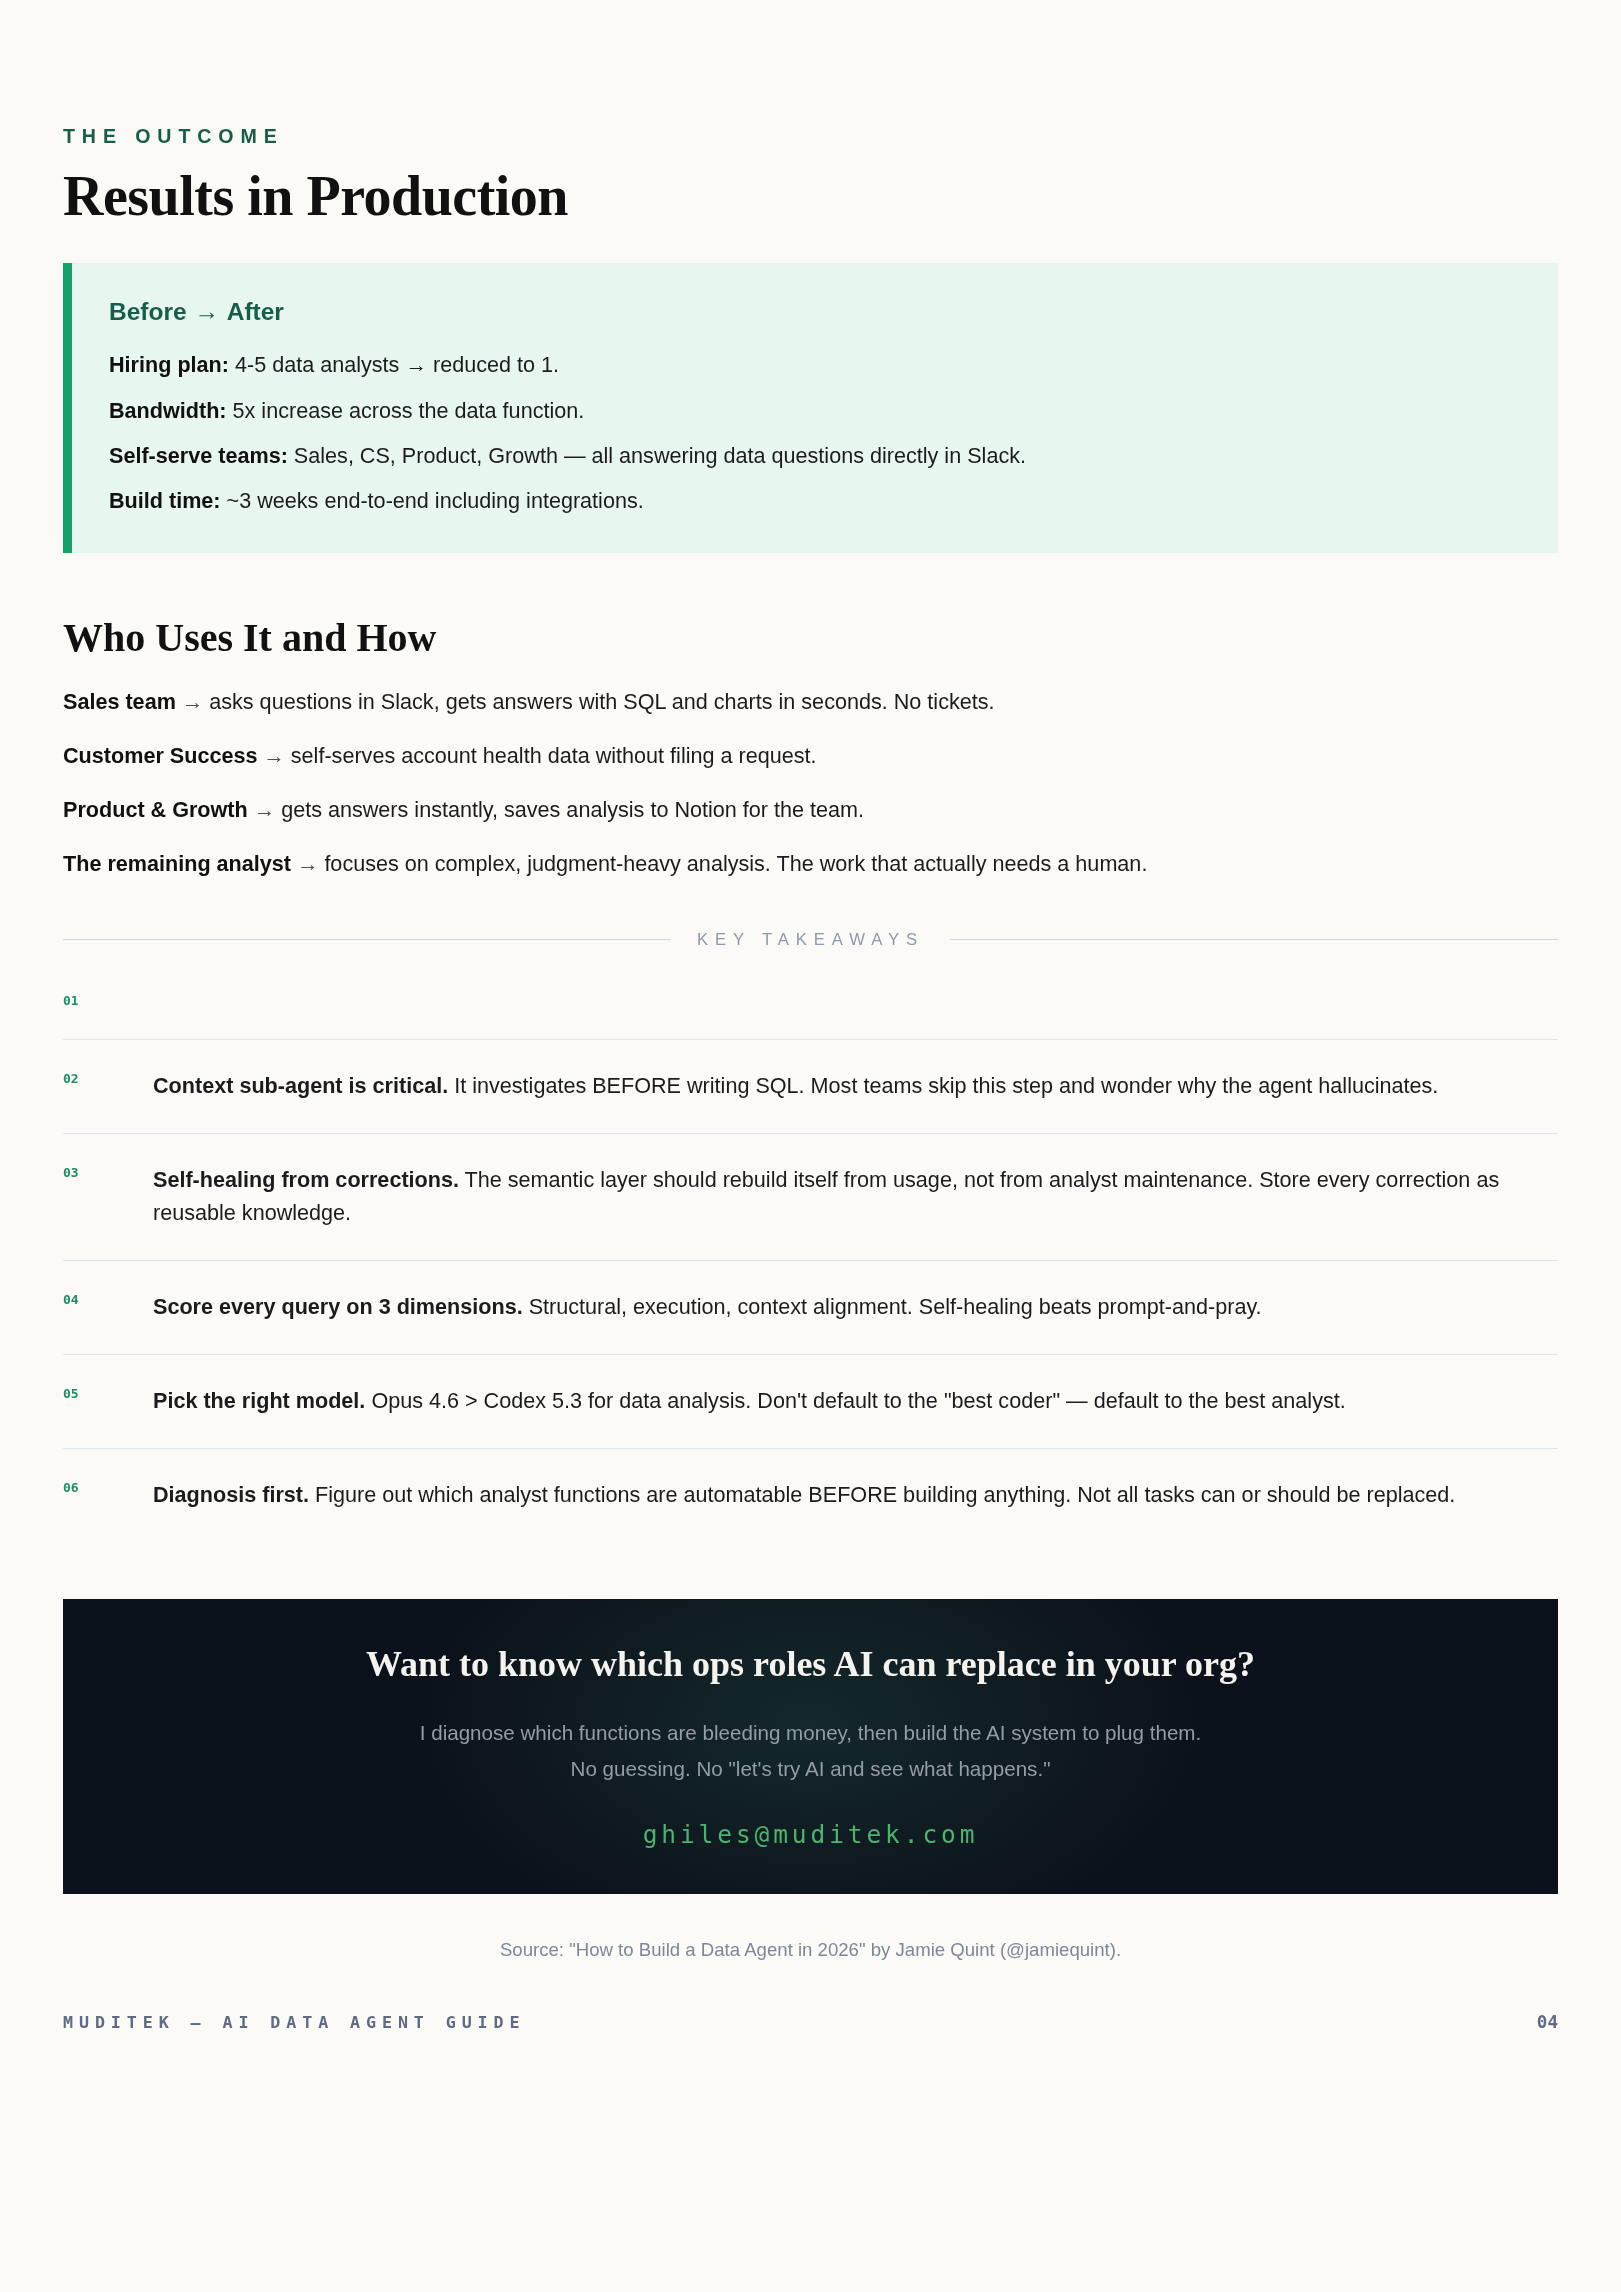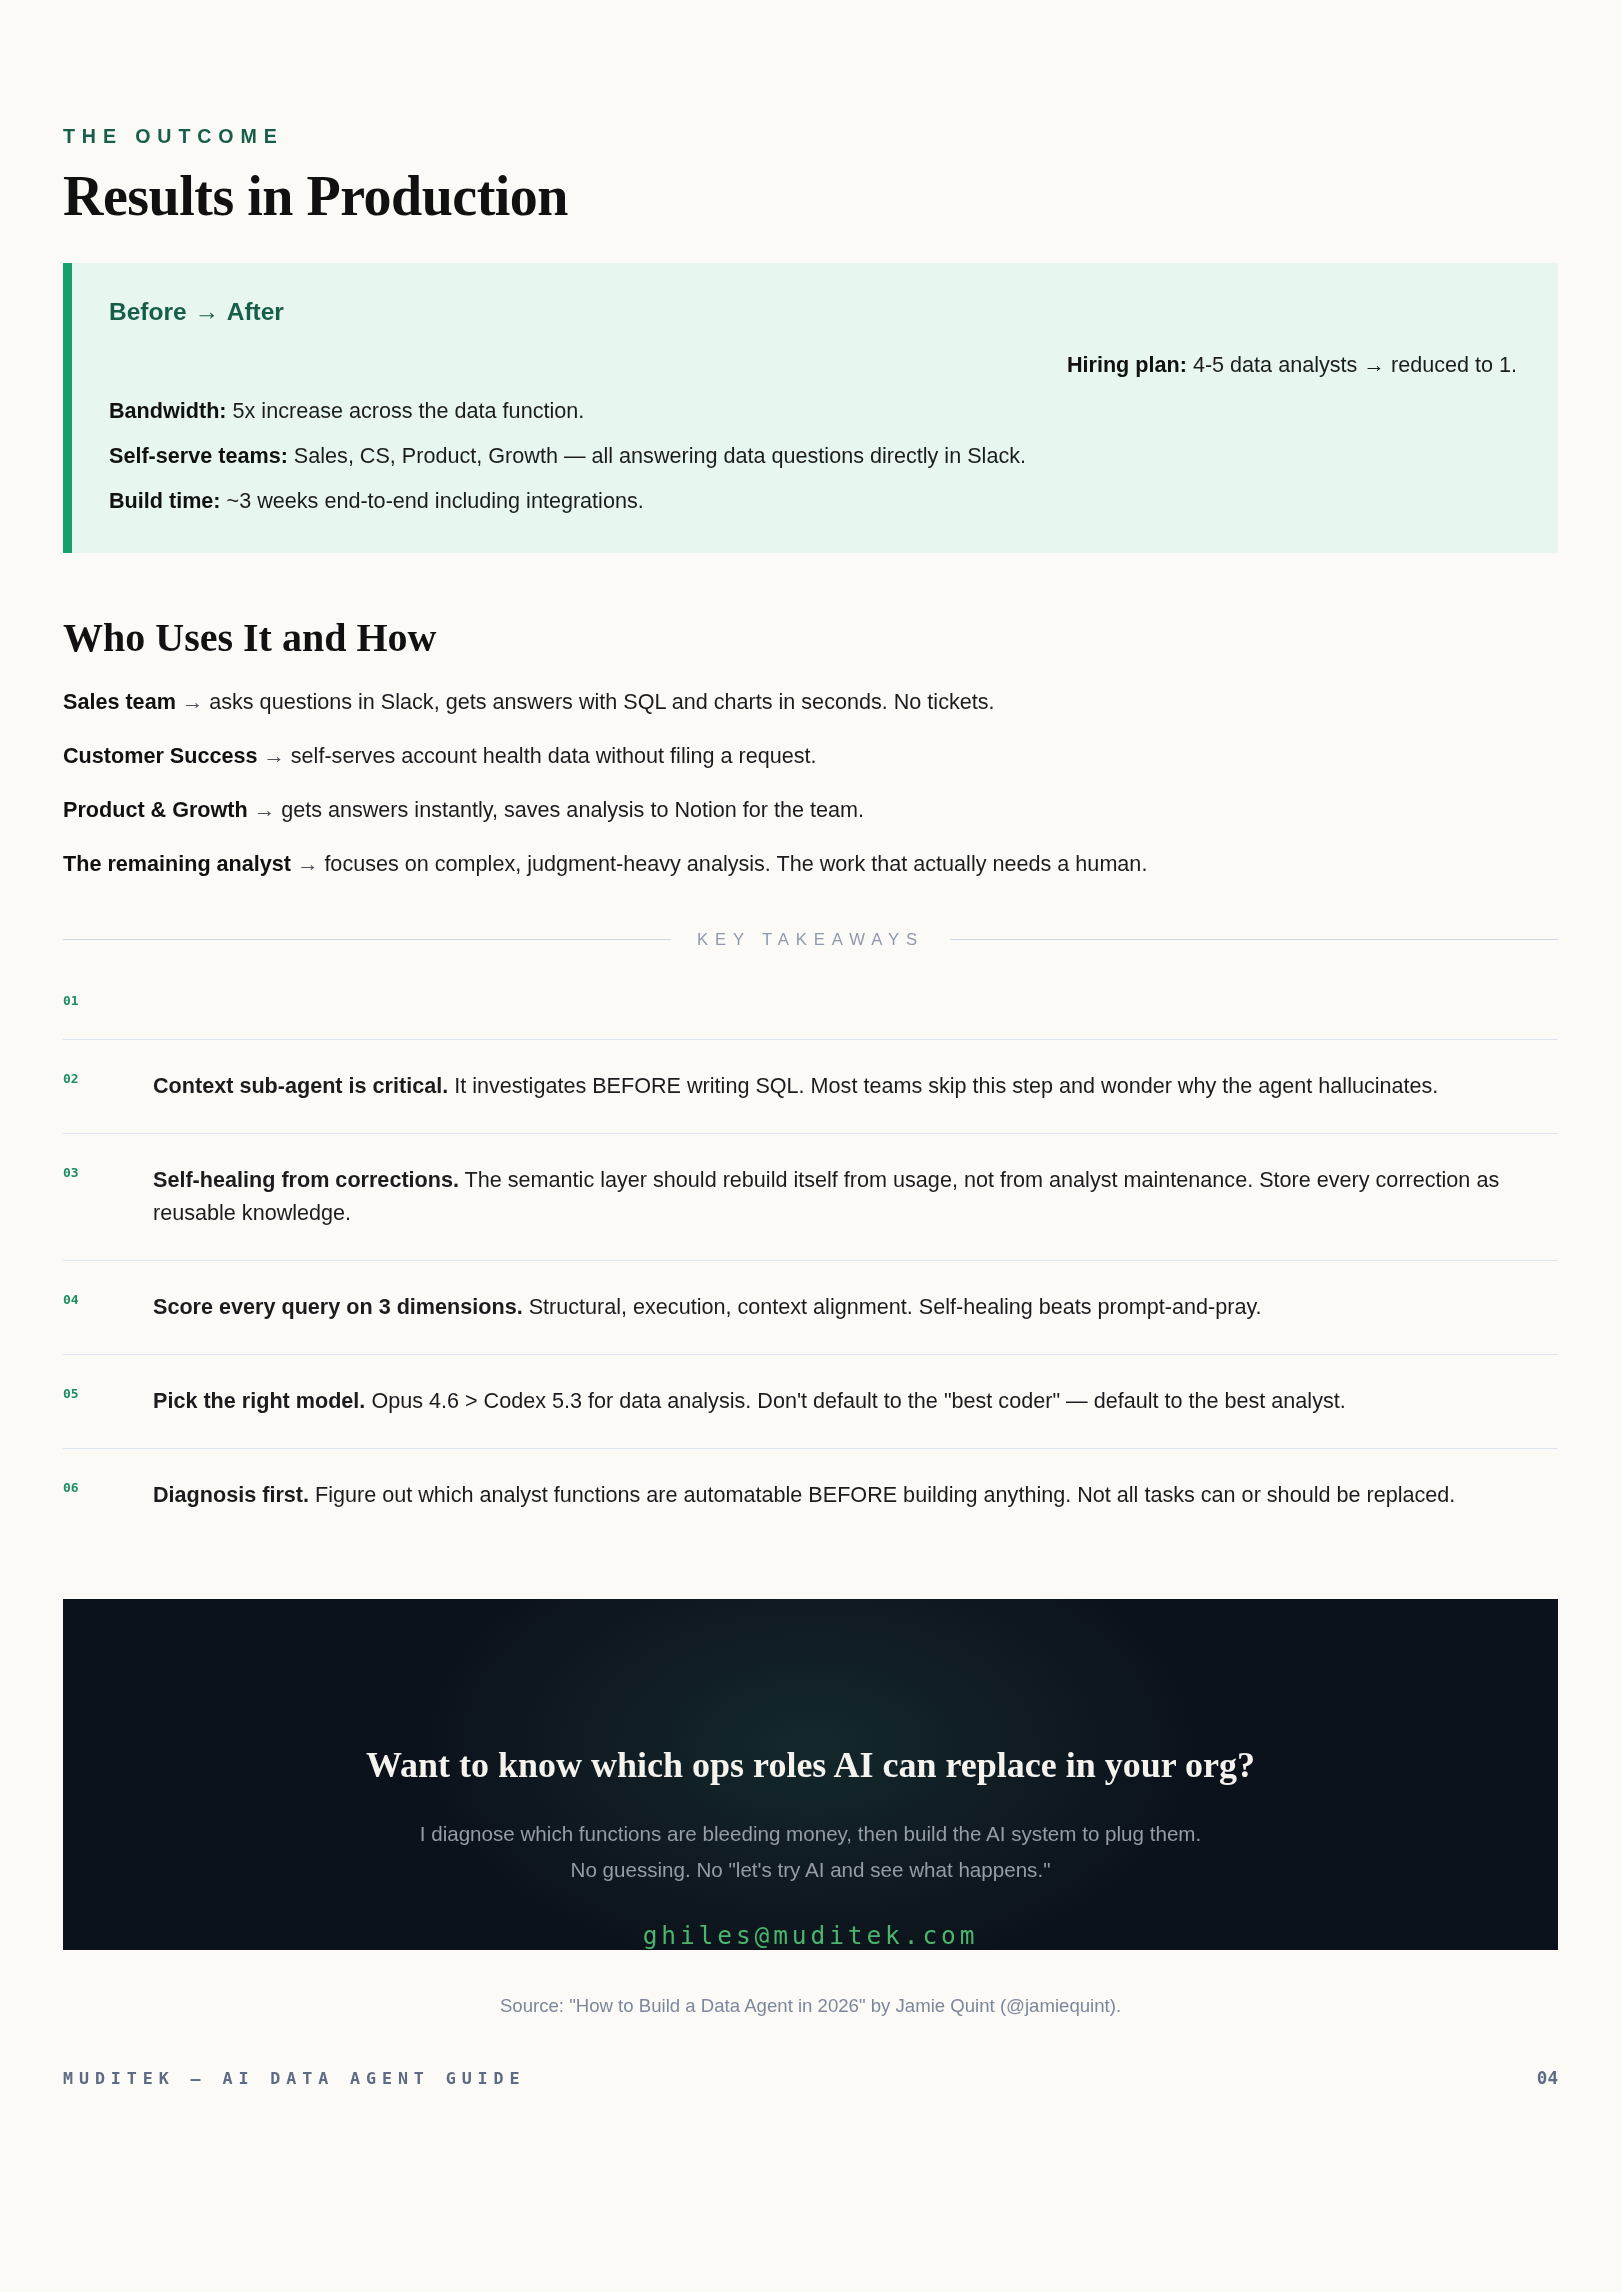--- a/index.html
+++ b/index.html
@@ -32,21 +32,21 @@
     margin-top:35px;background:var(--callout-bg,#e7f6ef);
     border-left:9.8px solid var(--accent-green,#16a06b);
     padding:35px 41px 39px 37px;
   }
   .callout-heading{
     color:var(--dark-green,#175e4a);font-size:24.5px;font-weight:700;
     margin-bottom:27.4px;
   }
   .callout-heading .arrow{font-weight:400;padding:0 7.8px;}
   .callout p{font-size:21.6px;color:var(--ink,#1c1c1e);margin-top:20.6px;line-height:1.15;}
-  .callout p:first-of-type{margin-top:8px;text-align:right;}
+  .callout p:first-of-type{margin-top:8px;}
   .callout p strong, .who-item strong{color:var(--ink-strong,#111);}
   
   h2.subhead{
     font-family:"Liberation Serif","DejaVu Serif",serif;
     font-size:40px;font-weight:700;color:var(--ink-strong,#111);
     margin-top:61px;
   }
   .who-item{font-size:21.6px;margin-top:28px;line-height:1.2;}
   .who-item .arrow{color:#4a4f55;padding:0 5.9px;font-weight:400;}
   
@@ -64,23 +64,23 @@
   .takeaway:last-child{border-bottom:none;}
   .takeaway .num{
     width:90px;flex:0 0 90px;
     font-family:"DejaVu Sans Mono","Liberation Mono",monospace;
     font-weight:700;font-size:13px;color:var(--number-green,#1f8f63);
     padding-top:2px;
   }
   .takeaway .body{font-size:21.6px;line-height:33px;max-width:1353px;}
   
   .cta{
-    margin-top:57px;height:351px;background:var(--cta-bg,#0c121b);
+    margin-top:57px;height:295px;background:var(--cta-bg,#0c121b);
     background-image:radial-gradient(ellipse 549px 323px at 50% 42%,rgba(27,58,55,0.55),rgba(12,18,27,0) 70%);
-    display:flex;flex-direction:column;align-items:center;justify-content:flex-end;
+    display:flex;flex-direction:column;align-items:center;justify-content:center;
     text-align:center;padding:0 59px;
   }
   .cta-title{
     font-family:"Liberation Serif","DejaVu Serif",serif;
     font-size:36px;font-weight:700;color:var(--cta-title,#f4f3ee);
   }
   .cta-sub{color:var(--cta-sub,#969ca4);font-size:20.6px;margin-top:13.7px;line-height:1.1;}
   .cta-sub.first{margin-top:37px;}
   .cta-email{
     display:inline-block;margin-top:39px;

